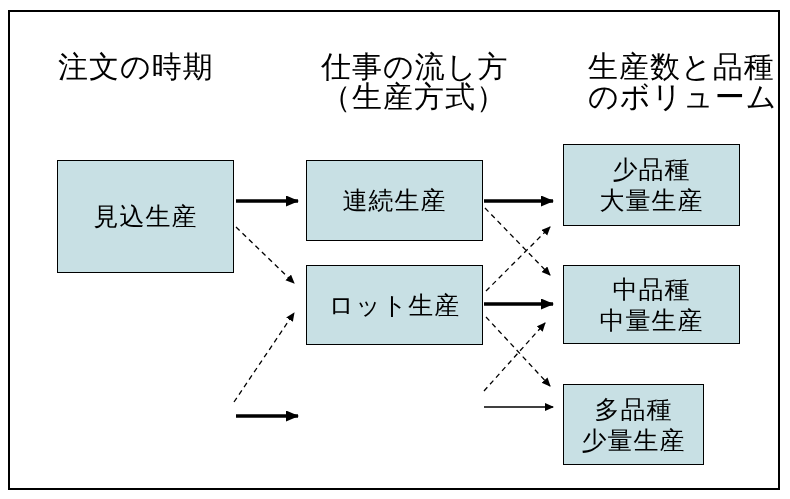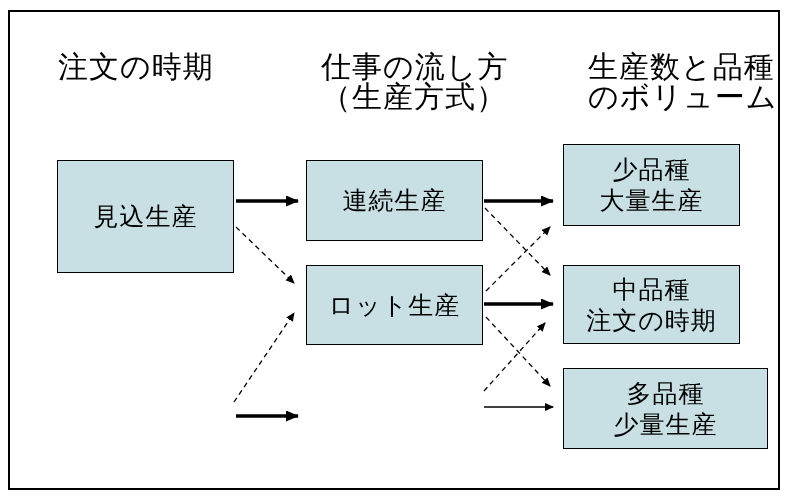--- a/index.html
+++ b/index.html
@@ -49,21 +49,21 @@
     white-space: pre-line;
     letter-spacing: 1px;
   }
   .box-mikomi   { left: 57px;  top: 160px; width: 177px; height: 113px; }
   .box-juchu    { left: 57px;  top: 337px; width: 177px; height: 113px; }
   .box-renzoku  { left: 306px; top: 160px; width: 177px; height: 81px; }
   .box-lot      { left: 306px; top: 265px; width: 177px; height: 80px; }
   .box-kobetsu  { left: 306px; top: 369px; width: 177px; height: 81px; }
   .box-shohin   { left: 563px; top: 144px; width: 177px; height: 82px; }
   .box-chuhin   { left: 563px; top: 265px; width: 177px; height: 79px; }
-  .box-tahin    { left: 563px; top: 368px; width: 205px; height: 81px; }
+  .box-tahin    { left: 563px; top: 384px; width: 141px; height: 81px; }
   #arrows {
     position: absolute;
     left: 0;
     top: 0;
     width: 790px;
     height: 499px;
     pointer-events: none;
   }
   #arrows line { stroke: var(--arrow, #000000); }
   #arrows line.solid-thick { stroke-width: 3.4px; }
@@ -85,21 +85,21 @@
 のボリューム</div>
 
   <div class="box box-mikomi">見込生産</div>
 
   <div class="box box-renzoku">連続生産</div>
   <div class="box box-lot">ロット生産</div>
 
   <div class="box box-shohin">少品種
 大量生産</div>
   <div class="box box-chuhin">中品種
-注文の時期</div>
+中量生産</div>
   <div class="box box-tahin">多品種
 少量生産</div>
 
   <svg id="arrows" viewBox="0 0 790 499" xmlns="http://www.w3.org/2000/svg">
     <defs>
       <marker id="mk-thick" markerUnits="userSpaceOnUse" markerWidth="14" markerHeight="12" refX="12" refY="5.5" orient="auto">
         <path d="M0,0 L13,5.5 L0,11 z"></path>
       </marker>
       <marker id="mk-small" markerUnits="userSpaceOnUse" markerWidth="10" markerHeight="9" refX="8" refY="4" orient="auto">
         <path d="M0,0 L9,4 L0,8 z"></path>

